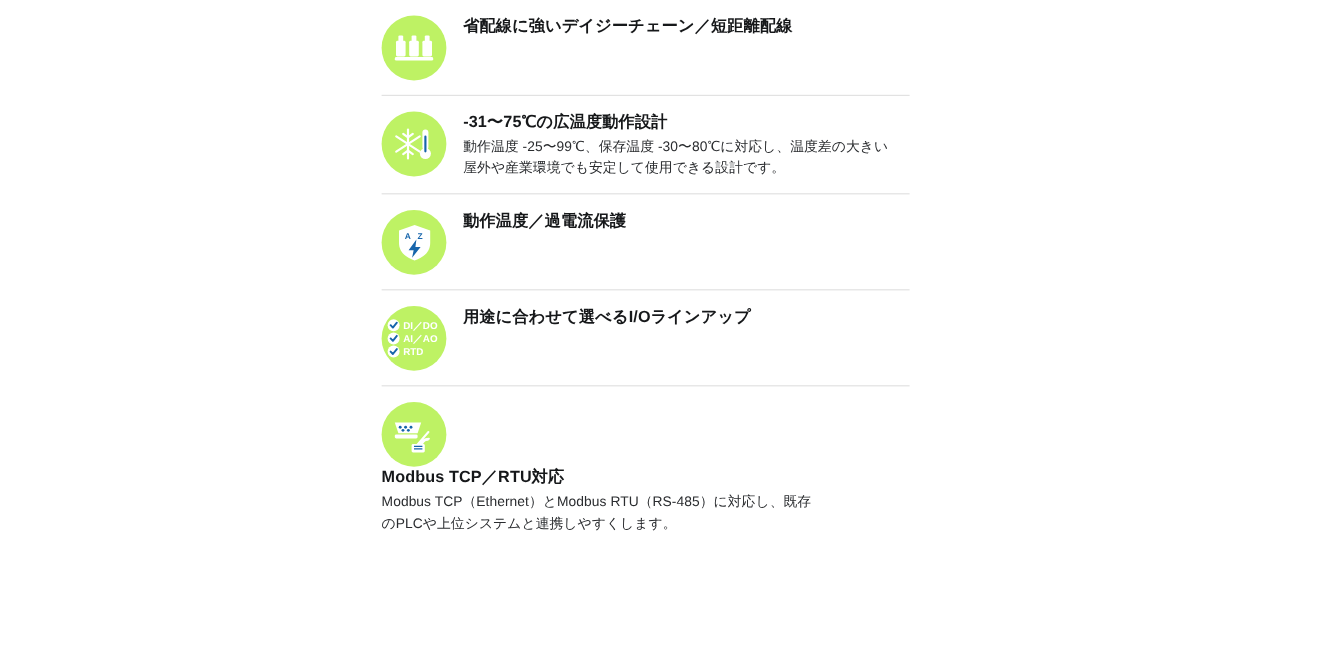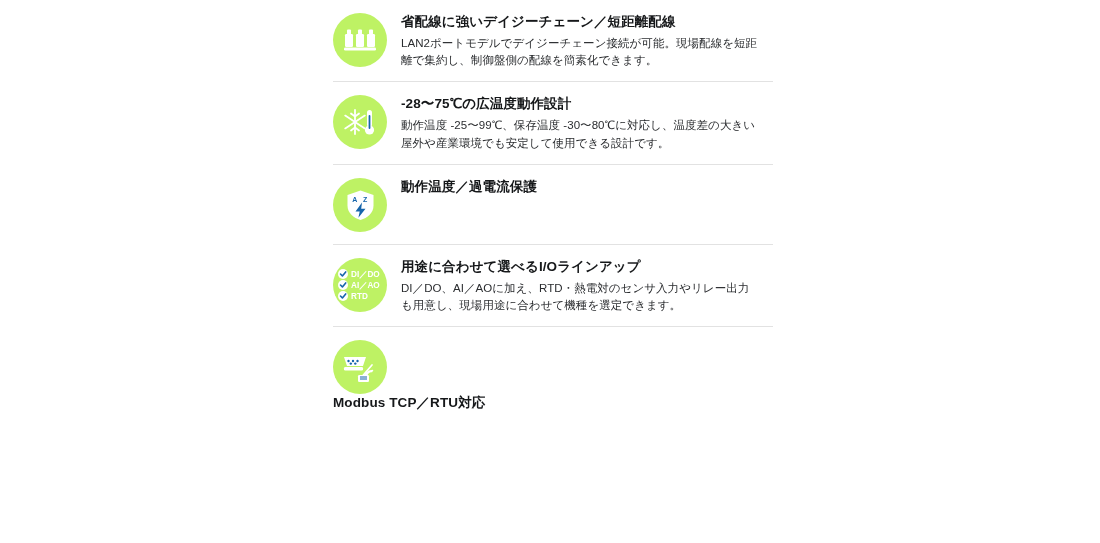--- a/index.html
+++ b/index.html
@@ -10,21 +10,21 @@
   body {
     width: 1100px;
     height: 543px;
     background: #ffffff;
     font-family: "Liberation Sans", sans-serif;
     color: #1b1b1b;
     overflow: hidden;
   }
   #feature-list {
     position: absolute;
-    left: 333px;
+    left: 318px;
     top: 0;
     width: 440px;
   }
   .feature-row {
     display: flex;
     align-items: flex-start;
     padding: 13px 0 12px 0;
     border-bottom: 1px solid #e2e2e2;
     min-height: 76px;
   }
@@ -79,21 +79,20 @@
           <rect x="24" y="9" width="8" height="13" rx="1.2"></rect>
           <rect x="4" y="4.5" width="4" height="5" rx="1"></rect>
           <rect x="15" y="4.5" width="4" height="5" rx="1"></rect>
           <rect x="26" y="4.5" width="4" height="5" rx="1"></rect>
           <rect x="1" y="22.5" width="32" height="3" rx="1.2"></rect>
         </g>
       </svg>
     </div>
     <div class="feature-text">
       <div class="feature-title">省配線に強いデイジーチェーン／短距離配線</div>
-      <div class="feature-desc">LAN2ポートモデルでデイジーチェーン接続が可能。現場配線を短距離で集約し、制御盤側の配線を簡素化できます。</div>
     </div>
   </div>
 
 
   <div class="feature-row">
     <div class="icon-wrap">
       <svg width="34" height="32" viewBox="0 0 34 32" aria-hidden="true">
         <g class="svg-white" stroke="#ffffff" stroke-width="1.8" stroke-linecap="round">
           <line x1="12" y1="4" x2="12" y2="28"></line>
           <line x1="2.2" y1="9.6" x2="21.8" y2="22.4"></line>
@@ -104,21 +103,21 @@
           <line x1="16" y1="24.5" x2="12" y2="21.5"></line>
         </g>
         <g class="svg-white">
           <rect x="24" y="4" width="5" height="17" rx="2.5"></rect>
           <circle cx="26.5" cy="24" r="4.6"></circle>
         </g>
         <rect x="25.6" y="9" width="1.8" height="14" rx="0.9" fill="#1765ab"></rect>
       </svg>
     </div>
     <div class="feature-text">
-      <div class="feature-title">-28〜75℃の広温度動作設計</div>
+      <div class="feature-title">-31〜75℃の広温度動作設計</div>
       <div class="feature-desc">動作温度 -25〜99℃、保存温度 -30〜80℃に対応し、温度差の大きい屋外や産業環境でも安定して使用できる設計です。</div>
     </div>
   </div>
 
   <div class="feature-row">
     <div class="icon-wrap">
       <svg width="31" height="32" viewBox="0 0 31 32" aria-hidden="true">
         <path class="svg-white" d="M15.5 1.5 L28.5 6 V16.5 C28.5 24 22.5 29 15.5 31 C8.5 29 2.5 24 2.5 16.5 V6 Z"></path>
         <text x="7.2" y="13" font-family="Liberation Sans, sans-serif" font-size="7" font-weight="bold" fill="#1765ab">A</text>
         <text x="18" y="13" font-family="Liberation Sans, sans-serif" font-size="7" font-weight="bold" fill="#1765ab">Z</text>
@@ -141,21 +140,20 @@
           <circle cx="7" cy="30" r="5" fill="#ffffff"></circle>
           <path d="M4.5 30 L6.4 32 L9.7 27.9" stroke="#1765ab" stroke-width="1.6" fill="none" stroke-linecap="round" stroke-linejoin="round"></path>
         </g>
         <text x="15" y="11" font-family="Liberation Sans, sans-serif" font-size="8.2" font-weight="bold" fill="#ffffff">DI／DO</text>
         <text x="15" y="22" font-family="Liberation Sans, sans-serif" font-size="8.2" font-weight="bold" fill="#ffffff">AI／AO</text>
         <text x="15" y="33" font-family="Liberation Sans, sans-serif" font-size="8.2" font-weight="bold" fill="#ffffff">RTD</text>
       </svg>
     </div>
     <div class="feature-text">
       <div class="feature-title">用途に合わせて選べるI/Oラインアップ</div>
-      <div class="feature-desc">DI／DO、AI／AOに加え、RTD・熱電対のセンサ入力やリレー出力も用意し、現場用途に合わせて機種を選定できます。</div>
     </div>
   </div>
 
   <div class="feature-row">
     <div class="icon-wrap">
       <svg width="38" height="32" viewBox="0 0 38 32" aria-hidden="true">
         <g class="svg-white">
           <path d="M3 6 h22 l-3 9 H6 Z"></path>
           <rect x="3" y="16" width="19" height="3.4" rx="1.2"></rect>
           <circle cx="7.5" cy="10" r="1.2" fill="#1765ab"></circle>
@@ -173,16 +171,17 @@
           <rect x="17" y="24" width="11" height="7" rx="1.2"></rect>
         </g>
         <g stroke="#1765ab" stroke-width="1" fill="none">
           <line x1="19" y1="26" x2="26" y2="26"></line>
           <line x1="19" y1="28" x2="26" y2="28"></line>
         </g>
       </svg>
     </div>
     <div class="feature-text">
       <div class="feature-title">Modbus TCP／RTU対応</div>
+      <div class="feature-desc">Modbus TCP（Ethernet）とModbus RTU（RS-485）に対応し、既存のPLCや上位システムと連携しやすくします。</div>
     </div>
   </div>
 
 </div>
 
 </body></html>

